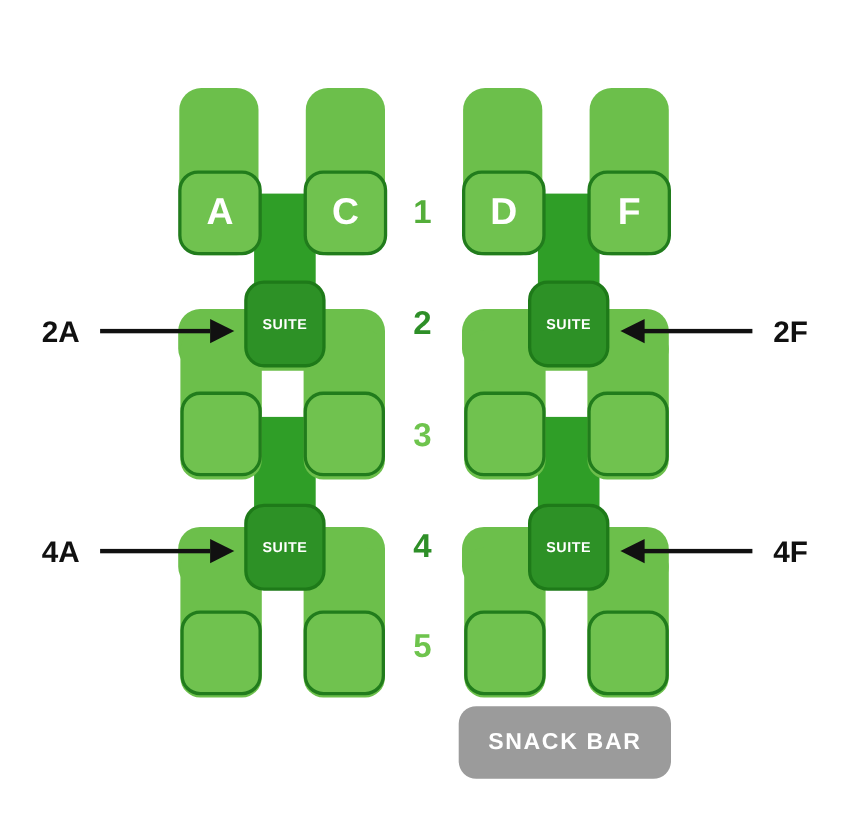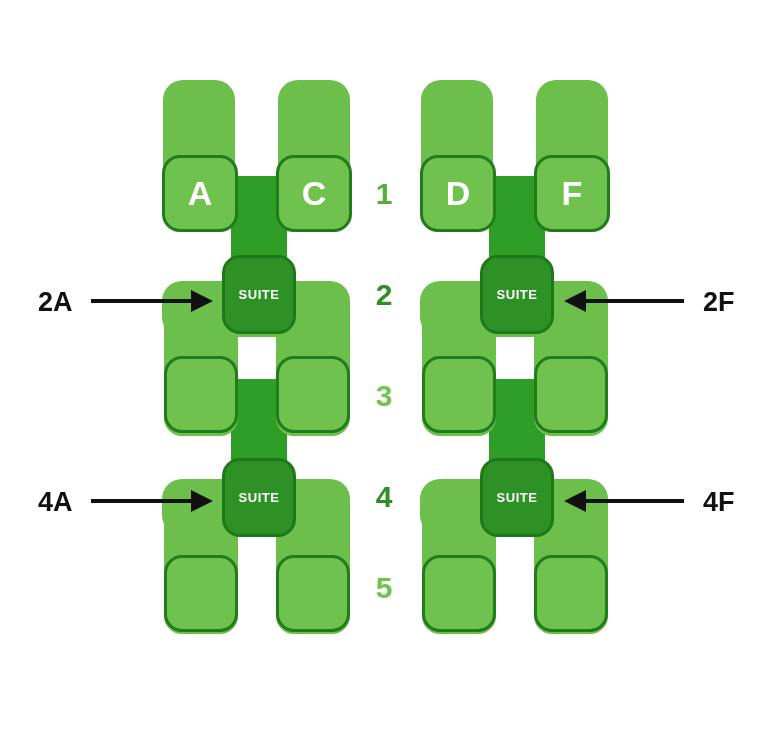--- a/index.html
+++ b/index.html
@@ -213,14 +213,17 @@
   <div class="arrow-head point-right" style="left:191px; top:490px;"></div>
 
   <div class="callout-label" style="left:703px; top:289px;">2F</div>
   <div class="arrow-line" style="left:585px; top:299px; width:99px;"></div>
   <div class="arrow-head point-left" style="left:564px; top:290px;"></div>
 
   <div class="callout-label" style="left:703px; top:489px;">4F</div>
   <div class="arrow-line" style="left:585px; top:499px; width:99px;"></div>
   <div class="arrow-head point-left" style="left:564px; top:490px;"></div>
 
+  <div class="snack-bar">
+    <span>SNACK BAR</span>
+  </div>
 
 </div>
 
 </body></html>

